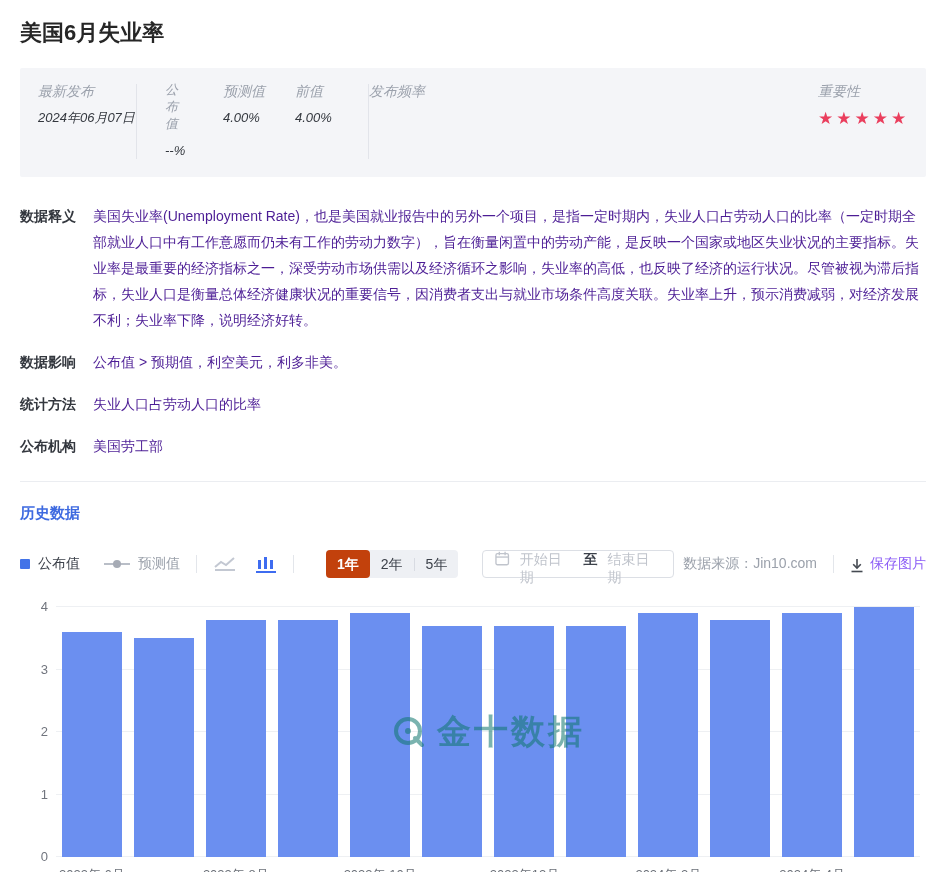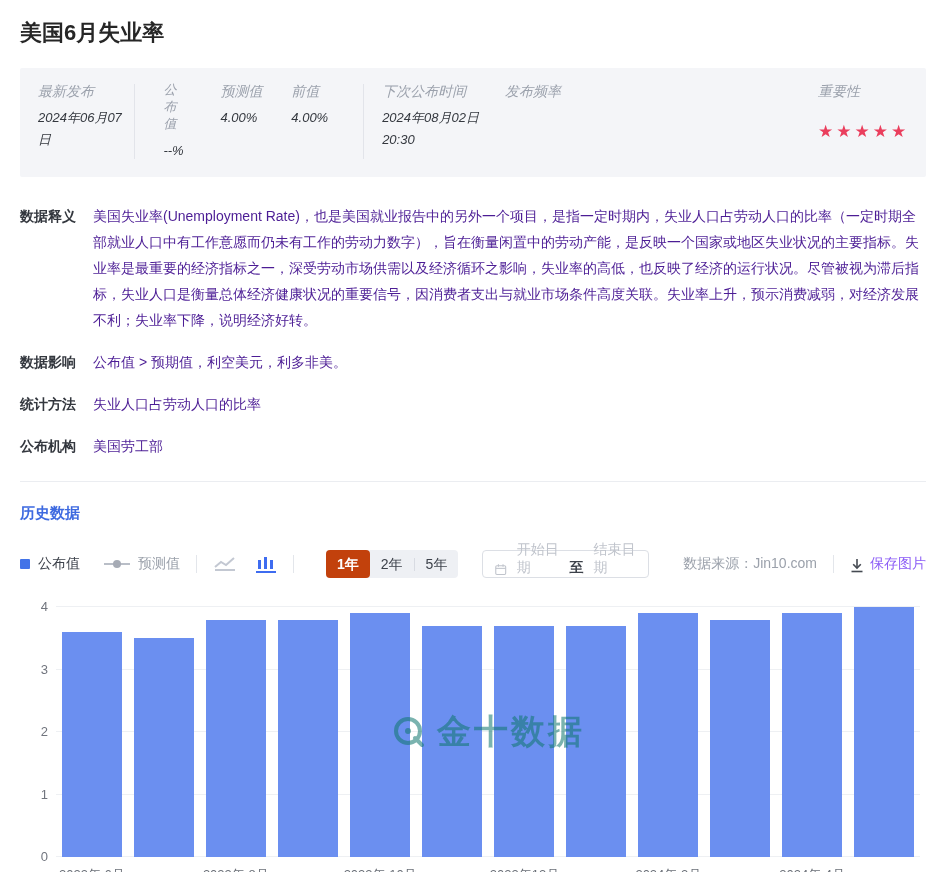--- a/index.html
+++ b/index.html
@@ -25,21 +25,21 @@
   .info-value { color:#34383f; font-size:13px; line-height:1.65;font-style:italic; }
   .info-div { width:1px; background:#e2e4ea; align-self:stretch; margin:2px 0; }
   .col-latest { width:98px; }
   .col-pub { width:58px; margin-left:28px; }
   .col-pub .info-label { width:15px; font-size:13px; line-height:1.3; }
   .col-pub .info-value { margin-top:auto; }
   .col-forecast { width:72px; }
   .col-prev { width:73px; }
   .col-next { width:125px; margin-left:18px; }
   .col-freq { width:318px; }
-  .col-imp { width:90px; margin-left:auto;gap:13px; }
+  .col-imp { width:90px; margin-left:auto; }
   .stars { color:#ea3e5d; font-size:17px; letter-spacing:3px; line-height:1.4; white-space:nowrap; }
 
   
   .sections { margin-top:26px; }
   .section-row { display:flex; margin-bottom:16px; }
   .section-label { width:73px; flex:0 0 73px; font-weight:bold; color:#33373e; line-height:26px; }
   .section-text { flex:1; color:#4c1d95; line-height:26px; }
 
   .rule { border:none; border-top:1px solid #ebedf1; margin:22px 0 22px 0; }
 
@@ -54,21 +54,21 @@
   .legend-line { position:relative; width:26px; height:2px; background:#b9bec7; margin:0 8px 0 24px; }
   .legend-line .dot { position:absolute; left:9px; top:-3px; width:8px; height:8px; border-radius:50%; background:#a6abb5; }
   .legend-fc-label { color:#9ba1ab; }
   .vdiv { width:1px; height:18px; background:#e3e6eb; margin:0 16px; }
   .cticon { display:flex; align-items:center; cursor:pointer; }
   .cticon + .cticon { margin-left:18px; }
   .range-group { display:flex; align-items:center; background:#eef0f4; border-radius:4px; height:28px; margin-left:16px; }
   .range-btn { padding:0 11px; height:28px; line-height:28px; color:#3c414a; cursor:pointer; }
   .range-btn.active { background:#c2410c; color:#fff; border-radius:4px; font-weight:bold; }
   .range-sep { width:1px; height:13px; background:#d8dbe2; }
-  .date-box { display:flex; align-items:flex-end; border:1px solid #dcdfe5; border-radius:4px; height:28px; margin-left:24px; padding:0 12px; width:167px; }
+  .date-box { display:flex; align-items:flex-start; border:1px solid #dcdfe5; border-radius:4px; height:28px; margin-left:24px; padding:0 12px; width:192px; }
   .date-ph { color:#c0c4cc; margin-left:10px; }
   .date-sep { color:#3c414a; margin:0 10px; font-weight:bold; }
   .ctrl-spacer { flex:1; }
   .source-text { color:#9ba1ab; }
   .save-btn { display:flex; align-items:flex-end; color:#8b5cf6; cursor:pointer; }
   .save-btn svg { margin-right:6px; }
 
   
   .chart { margin-top:28px; }
   .plot { position:relative; height:250px; margin-left:36px; margin-right:6px; }
@@ -102,24 +102,20 @@
     </div>
     <div class="info-col col-forecast">
       <div class="info-label">预测值</div>
       <div class="info-value">4.00%</div>
     </div>
     <div class="info-col col-prev">
       <div class="info-label">前值</div>
       <div class="info-value">4.00%</div>
     </div>
     <div class="info-div"></div>
-    <div class="info-col col-next">
-      <div class="info-label">下次公布时间</div>
-      <div class="info-value">2024年08月02日 20:30</div>
-    </div>
     <div class="info-col col-freq">
       <div class="info-label">发布频率</div>
     </div>
     <div class="info-col col-imp">
       <div class="info-label">重要性</div>
       <div class="stars">★★★★★</div>
     </div>
   </div>
 
   <div class="sections">

